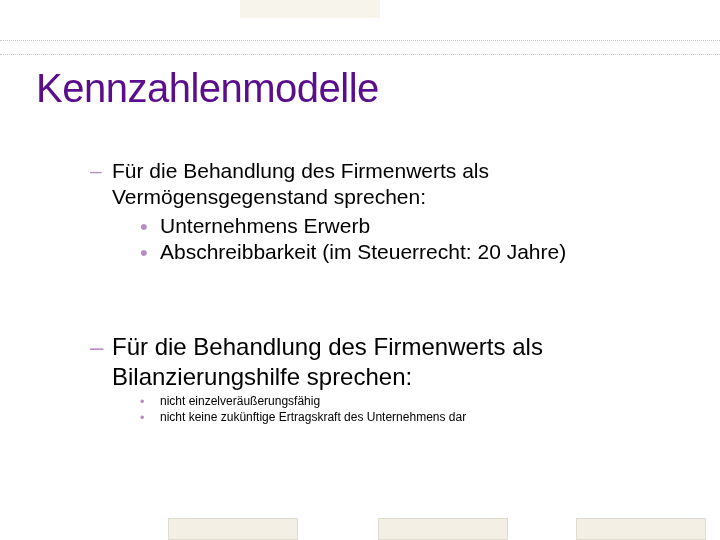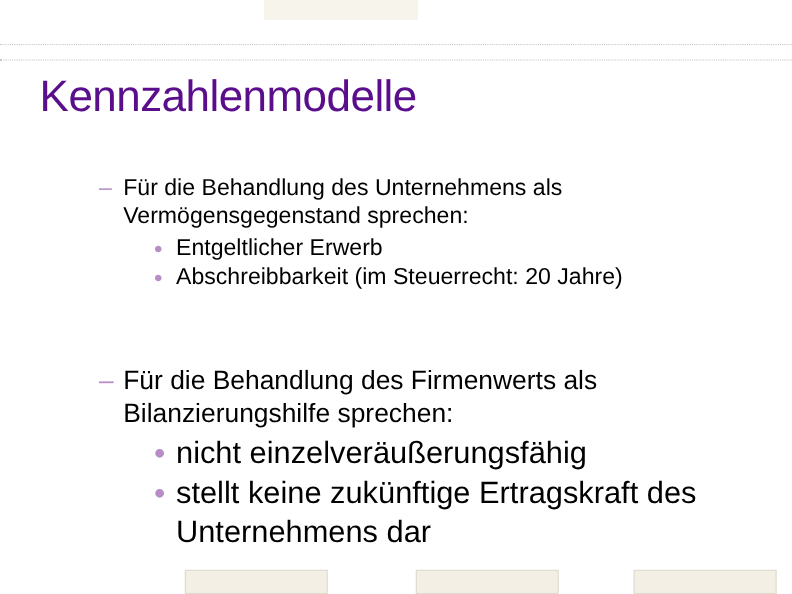--- a/index.html
+++ b/index.html
@@ -73,21 +73,21 @@
   }
   .bullet-item::before {
     content: "•";
     position: absolute;
     left: 0;
     top: 0;
     color: #b78dc6;
     font-size: 1.05em;
   }
   .sub-a .bullet-item { font-size: 21px; }
-  .sub-b .bullet-item { font-size: 28px; }
+  .sub-b .bullet-item { font-size: 12px; }
 
   
   .bottom-boxes {
     position: absolute;
     left: 0;
     bottom: 0;
     width: 720px;
     height: 26px;
   }
   .box {
@@ -117,32 +117,32 @@
 <div class="slide">
   <div class="top-box"></div>
   <div class="dots-row dots1"></div>
   <div class="dots-row dots2"></div>
 
   <div class="title">Kennzahlenmodelle</div>
 
   <div class="content">
 
     <div class="dash-item size-a">
-      <span>Für die Behandlung des Unternehmens als Vermögensgegenstand sprechen:</span>
+      <span>Für die Behandlung des Firmenwerts als Vermögensgegenstand sprechen:</span>
       <div class="sub-list sub-a">
-        <div class="bullet-item">Entgeltlicher Erwerb</div>
+        <div class="bullet-item">Unternehmens Erwerb</div>
         <div class="bullet-item">Abschreibbarkeit (im Steuerrecht: 20 Jahre)</div>
       </div>
     </div>
 
     <div class="dash-item size-b">
       <span>Für die Behandlung des Firmenwerts als Bilanzierungshilfe sprechen:</span>
       <div class="sub-list sub-b">
         <div class="bullet-item">nicht einzelveräußerungsfähig</div>
-        <div class="bullet-item">stellt keine zukünftige Ertragskraft des Unternehmens dar</div>
+        <div class="bullet-item">nicht keine zukünftige Ertragskraft des Unternehmens dar</div>
       </div>
     </div>
 
   </div>
 
   <div class="bottom-boxes">
     <div class="box box1"></div>
     <div class="box box2"></div>
     <div class="box box3"></div>
   </div>

